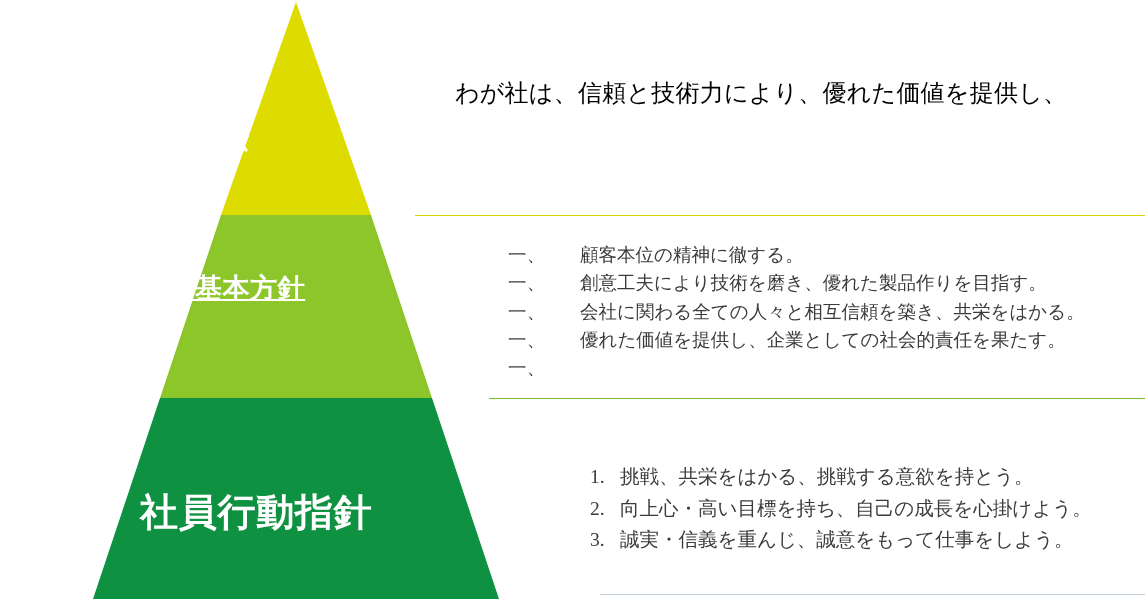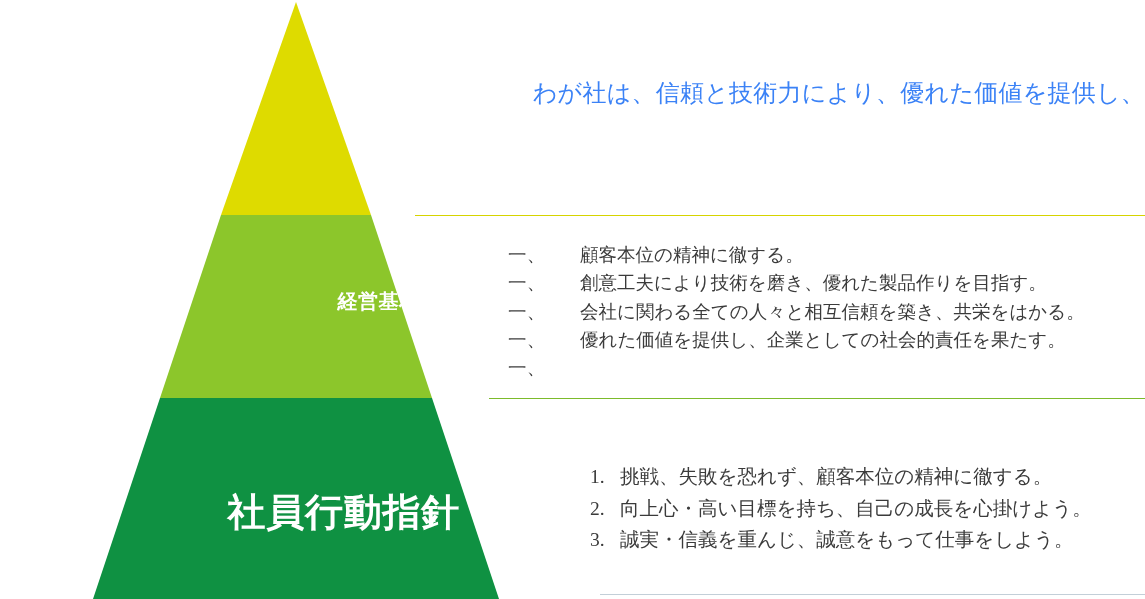--- a/index.html
+++ b/index.html
@@ -31,51 +31,52 @@
     height: 599px;
   }
 
   .tier-label {
     position: absolute;
     font-family: "DejaVu Sans", "Liberation Sans", sans-serif;
     font-weight: 700;
     color: #ffffff;
     white-space: nowrap;
     letter-spacing: 0.02em;
-    text-align: right;
+    text-align: left;
   }
   #label-philosophy {
     left: 140px;
     top: 123px;
     width: 320px;
     font-size: 27px;
   }
   #label-basic-policy {
     left: 140px;
-    top: 288px;
+    top: 270px;
     width: 320px;
-    font-size: 20px;
+    font-size: 27px;
+    text-decoration: underline;
   }
   #label-action-guideline {
     left: 140px;
     top: 487px;
     width: 320px;
     font-size: 38px;
   }
 
   
   #philosophy-block {
     position: absolute;
     left: 455px;
     top: 76px;
     width: 690px;
-    text-align: right;
+    text-align: left;
     font-size: 24px;
     line-height: 1.42;
-    color: #3b82f6;
+    color: #000000;
     letter-spacing: 0.01em;
   }
   #philosophy-block .pline { display: block; }
 
   #policy-block {
     position: absolute;
     left: 508px;
     top: 241px;
     width: 637px;
     font-size: 18.5px;
@@ -170,21 +171,21 @@
       <span class="policy-text">優れた価値を提供し、企業としての社会的責任を果たす。</span>
     </div>
     <div class="policy-row">
       <span class="policy-marker">一、</span>
     </div>
   </div>
 
   <div id="guideline-block">
     <div class="guideline-row">
       <span class="guideline-marker">1.</span>
-      <span class="guideline-text">挑戦、失敗を恐れず、顧客本位の精神に徹する。</span>
+      <span class="guideline-text">挑戦、共栄をはかる、挑戦する意欲を持とう。</span>
     </div>
     <div class="guideline-row">
       <span class="guideline-marker">2.</span>
       <span class="guideline-text">向上心・高い目標を持ち、自己の成長を心掛けよう。</span>
     </div>
     <div class="guideline-row">
       <span class="guideline-marker">3.</span>
       <span class="guideline-text">誠実・信義を重んじ、誠意をもって仕事をしよう。</span>
     </div>
   </div>

